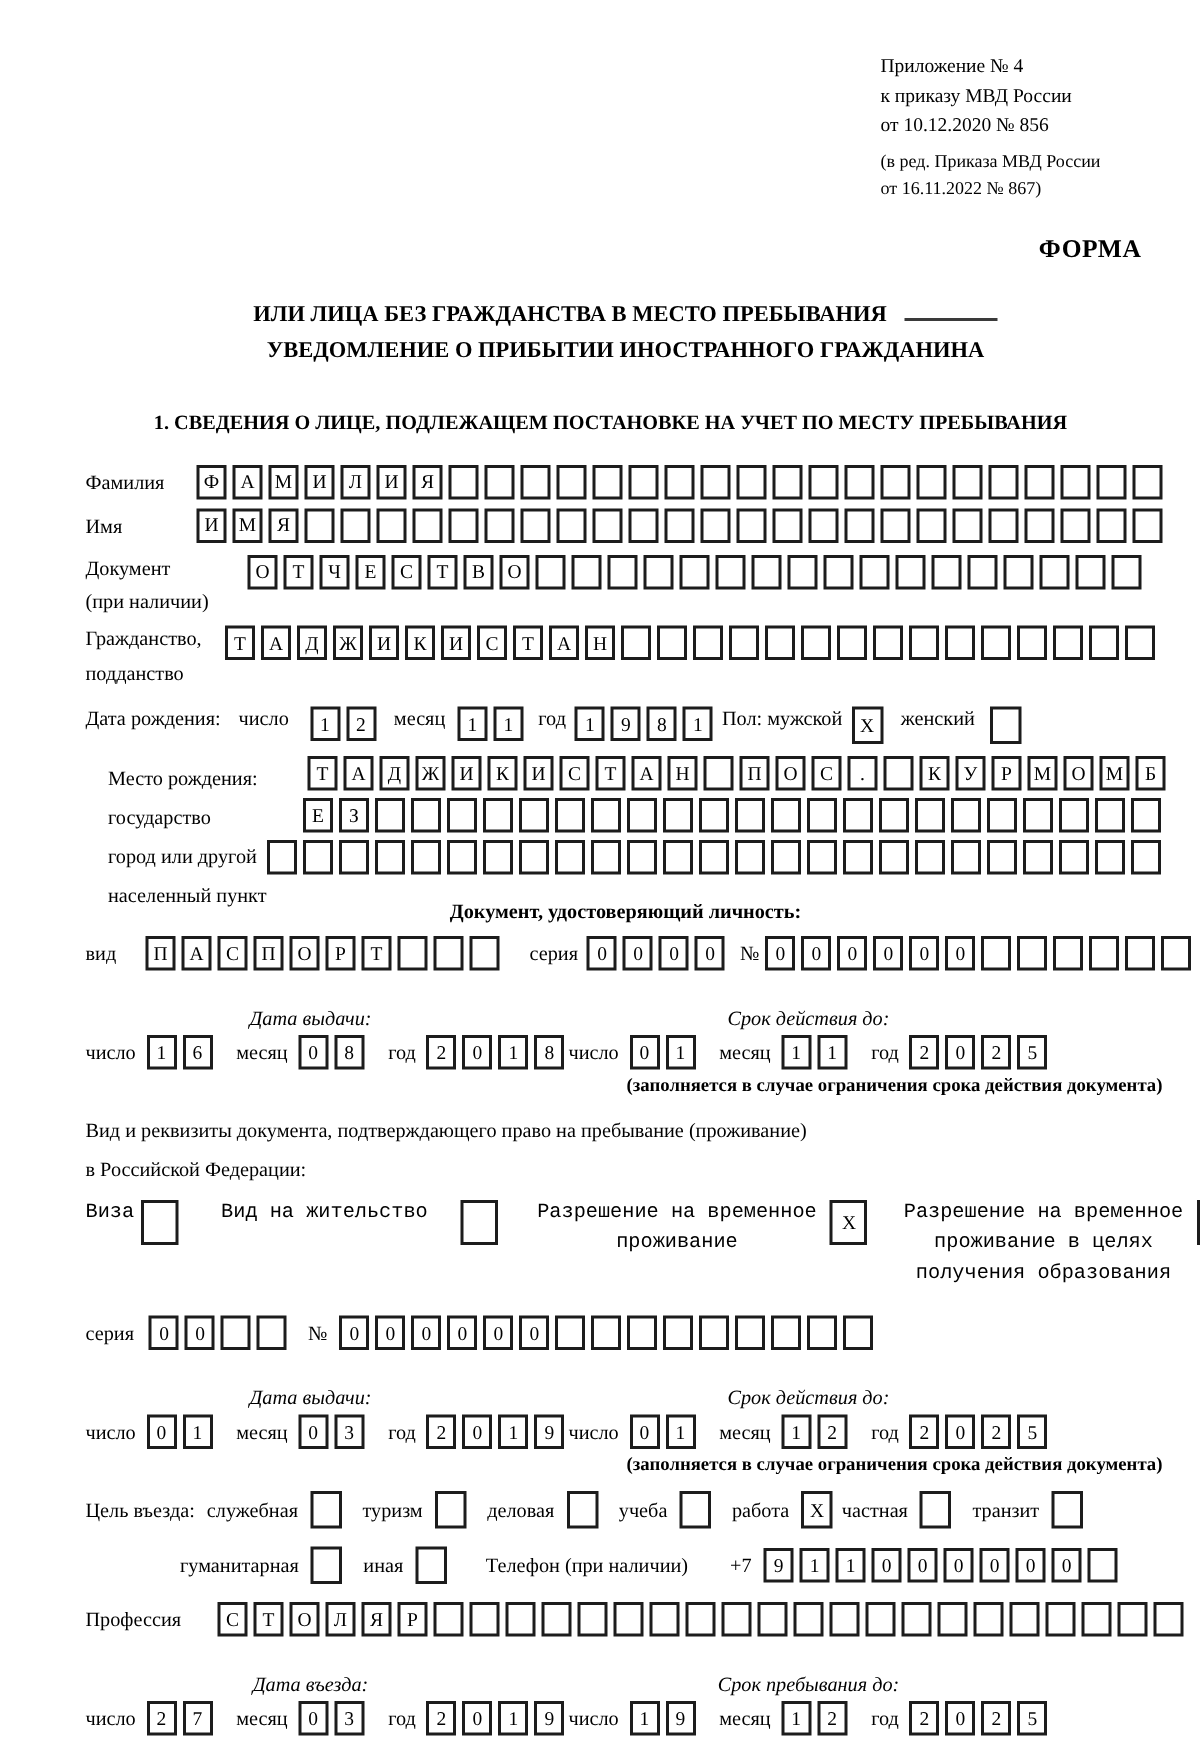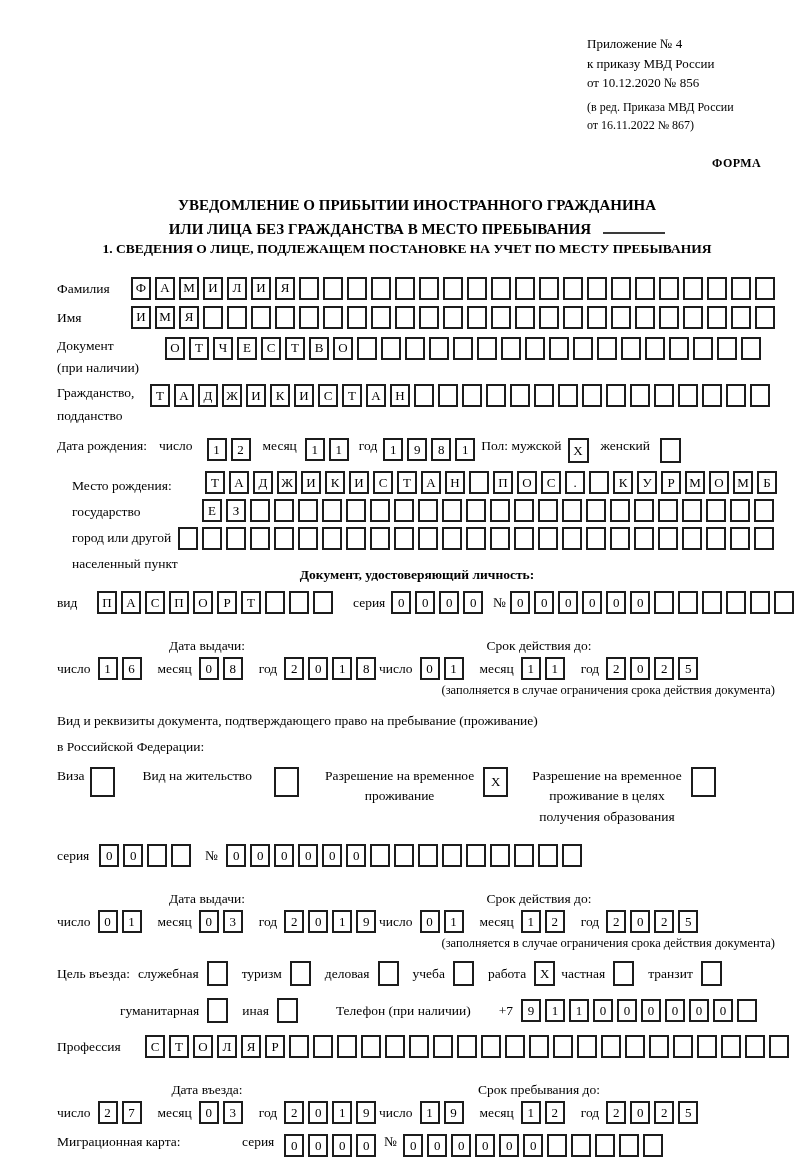--- a/index.html
+++ b/index.html
@@ -5,61 +5,61 @@
   html,body{margin:0;padding:0;}
   body{
     width:800px;height:1163px;background:#ffffff;color:#000;
     font-family:"Liberation Serif","DejaVu Serif",serif;
     font-size:13.5px;overflow:hidden;position:relative;
   }
   .page{padding:34px 23px 0 57px;}
   
   .hdr{margin-left:auto;width:190px;font-size:13px;line-height:1.5;}
   .hdr .hdr2{margin-top:5px;font-size:12px;}
-  .forma{text-align:right;padding-right:16px;font-weight:bold;margin-top:22px;font-size:12px;letter-spacing:.4px;}
+  .forma{text-align:right;padding-right:16px;font-weight:bold;margin-top:22px;font-size:17px;letter-spacing:.4px;}
   .title{text-align:center;font-weight:bold;font-size:15px;line-height:1.6;margin-top:22px;}
   .blankline{display:inline-block;width:62px;border-bottom:2px solid #3a3a3a;height:14px;margin-left:12px;}
-  .sec{font-weight:bold;font-size:13.5px;text-align:center;margin-bottom:20px;margin-left:-20px;white-space:nowrap;}
+  .sec{font-weight:bold;font-size:13.5px;text-align:center;margin-top:28px;margin-bottom:20px;margin-left:-20px;white-space:nowrap;}
   
   .frow{display:flex;align-items:flex-start;margin-bottom:6px;flex-wrap:nowrap;}
   .lbl{flex:none;padding-top:4px;}
   .lbl2{flex:none;line-height:1.7;}
   .cells{display:flex;flex:none;}
   .cell{
     flex:none;width:16px;height:19px;border:2px solid #1c1c1c;margin-right:4px;
     display:flex;align-items:center;justify-content:center;font-size:13px;background:#fff;
   }
   .checkbox{
     flex:none;width:17px;height:21px;border:2px solid #1c1c1c;display:inline-flex;
     align-items:center;justify-content:center;font-size:13px;vertical-align:middle;background:#fff;
   }
   .checkbox.lg{width:21px;height:26px;}
   
   .dochead{text-align:center;font-weight:bold;margin:10px 0 8px 0;}
   
-  .dates-head{display:flex;margin-top:24px;}
+  .dates-head{display:flex;margin-top:24px;font-style:italic;}
   .dates-head .c1{width:300px;text-align:center;flex:none;}
   .dates-head .c2{width:320px;text-align:center;flex:none;margin-left:22px;}
   .dates-row{display:flex;margin-top:3px;}
   .dg{display:flex;align-items:center;flex:none;}
   .dg .dgl{margin:0 7px 0 12px;}
   .dg .dgl:first-child{margin-left:0;}
   .dates-row .g1{width:300px;flex:none;}
   .dates-row .g2{margin-left:22px;flex:none;}
-  .dnote{text-align:right;font-size:12.5px;margin-top:3px;padding-right:2px;}
+  .dnote{text-align:right;font-size:12.5px;margin-top:3px;padding-right:2px;font-weight:bold;}
   
   .rel{position:relative;}
   .abslbl{position:absolute;left:15px;top:2px;line-height:26px;}
   .stack{margin-bottom:0;}
   .stack .cells{margin-bottom:5px;}
   .rep-lbls{line-height:24.5px;}
   .rep-rows .cells{margin-bottom:14px;}
   .permits{display:flex;align-items:flex-start;margin-top:6px;}
   .permit{display:flex;align-items:flex-start;flex:none;}
-  .permit .ptxt{text-align:center;line-height:1.55;}
+  .permit .ptxt{text-align:center;line-height:1.55;font-family:Liberation Mono, monospace;}
   .permit .checkbox{margin-left:9px;margin-top:1px;}
   .purposes{display:flex;align-items:center;margin-top:10px;}
   .purposes .ptext{margin-right:8px;white-space:nowrap;}
   .purposes .checkbox{margin-right:14px;}
   .intro{line-height:1.9;margin-top:10px;}
 </style>
 </head>
 <body>
 
 <div class="page">
@@ -70,22 +70,22 @@
     <div>от 10.12.2020 № 856</div>
     <div class="hdr2">
       <div>(в ред. Приказа МВД России</div>
       <div>от 16.11.2022 № 867)</div>
     </div>
   </div>
 
   <div class="forma">ФОРМА</div>
 
   <div class="title">
+    <div><span>ИЛИ ЛИЦА БЕЗ ГРАЖДАНСТВА В МЕСТО ПРЕБЫВАНИЯ</span><span class="blankline"></span></div>
     <div>УВЕДОМЛЕНИЕ О ПРИБЫТИИ ИНОСТРАННОГО ГРАЖДАНИНА</div>
-    <div><span>ИЛИ ЛИЦА БЕЗ ГРАЖДАНСТВА В МЕСТО ПРЕБЫВАНИЯ</span><span class="blankline"></span></div>
   </div>
 
   <div class="sec">1. СВЕДЕНИЯ О ЛИЦЕ, ПОДЛЕЖАЩЕМ ПОСТАНОВКЕ НА УЧЕТ ПО МЕСТУ ПРЕБЫВАНИЯ</div>
 
   <div class="frow">
     <span class="lbl" style="width:74px">Фамилия</span>
     <div class="cells">
         <div class="cell">Ф</div>
         <div class="cell">А</div>
         <div class="cell">М</div>
@@ -544,21 +544,21 @@
     <span class="checkbox"></span>
     <span class="ptext">транзит</span>
     <span class="checkbox" style="margin-right:0"></span>
   </div>
 
   <div class="purposes" style="margin-left:63px;margin-top:12px">
     <span class="ptext">гуманитарная</span>
     <span class="checkbox"></span>
     <span class="ptext">иная</span>
     <span class="checkbox"></span>
-    <span class="ptext" style="margin-left:24px">Телефон (при наличии)</span>
+    <span class="ptext" style="margin-left:12px">Телефон (при наличии)</span>
     <span class="ptext" style="margin-left:20px">+7</span>
     <div class="cells">
         <div class="cell">9</div>
         <div class="cell">1</div>
         <div class="cell">1</div>
         <div class="cell">0</div>
         <div class="cell">0</div>
         <div class="cell">0</div>
         <div class="cell">0</div>
         <div class="cell">0</div>

